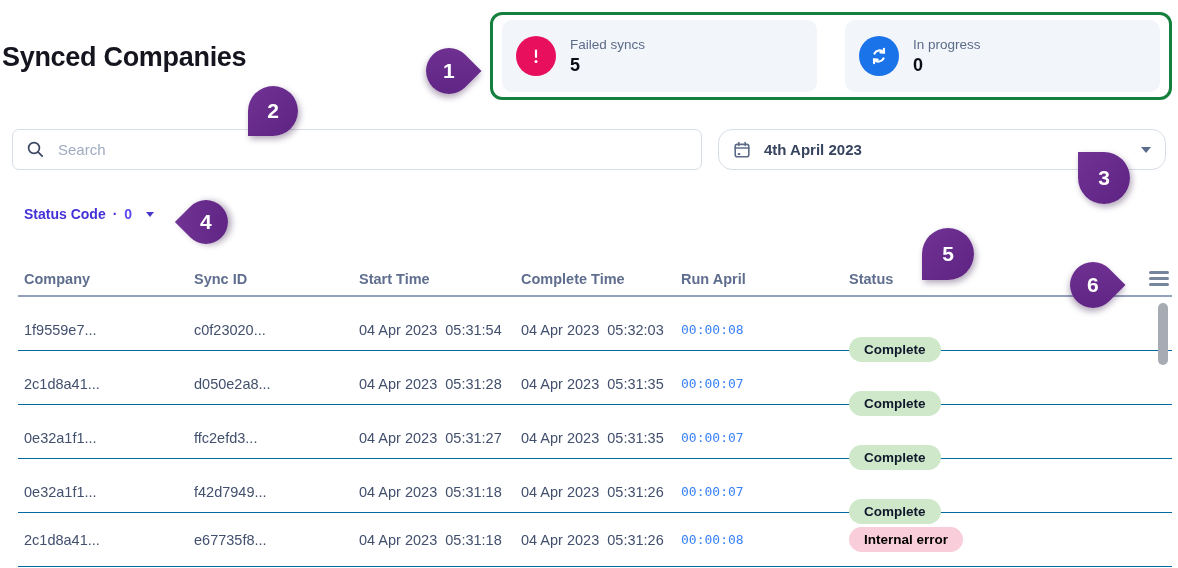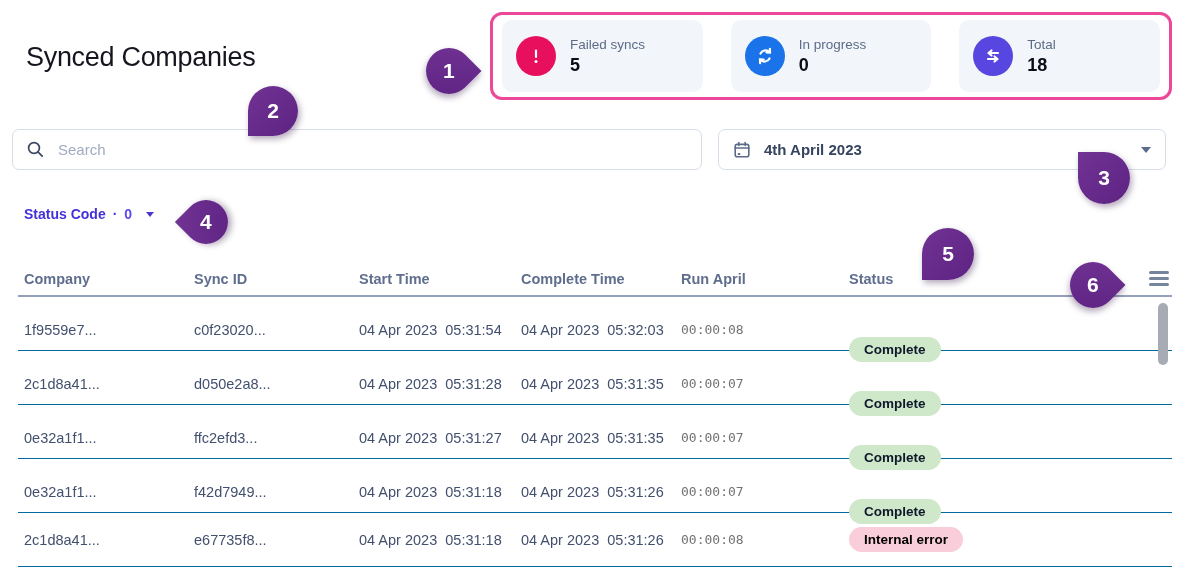--- a/index.html
+++ b/index.html
@@ -3,27 +3,27 @@
 <meta charset="utf-8">
 <style>
   html,body{margin:0;padding:0;}
   body{
     width:1178px;height:568px;position:relative;overflow:hidden;
     background:#ffffff;font-family:"Liberation Sans",sans-serif;
     -webkit-font-smoothing:antialiased;
   }
   
   .page-title{
-    position:absolute;left:26px;top:42px;
-    font-size:27px;font-weight:normal;color:#15151f;letter-spacing:-.3px;
+    position:absolute;left:2px;top:42px;
+    font-size:27px;font-weight:bold;color:#15151f;letter-spacing:-.3px;
   }
   
   .stats-box{
     position:absolute;left:490px;top:12px;width:682px;height:88px;
-    box-sizing:border-box;border:3px solid #ec4899;border-radius:12px;
+    box-sizing:border-box;border:3px solid #15803d;border-radius:12px;
     display:flex;align-items:center;gap:28px;padding:0 9px;background:#fff;
   }
   .stat-card{
     flex:1;height:72px;background:#f2f5fa;border-radius:10px;
     display:flex;align-items:center;gap:14px;padding:0 14px;box-sizing:border-box;
   }
   .stat-icon{
     width:40px;height:40px;border-radius:50%;flex:none;
     display:flex;align-items:center;justify-content:center;
   }
@@ -39,21 +39,21 @@
     gap:11px;padding:0 13px;background:#fff;
   }
   .search-box input{
     border:none;outline:none;flex:1;font-size:15px;color:#2e3a54;
     font-family:"Liberation Sans",sans-serif;background:transparent;
   }
   .search-box input::placeholder{color:#9fabc0;}
   
   .date-picker{
     position:absolute;left:718px;top:129px;width:448px;height:41px;box-sizing:border-box;
-    border:1px solid #d7dde8;border-radius:7px;display:flex;align-items:center;
+    border:1px solid #d7dde8;border-radius:14px;display:flex;align-items:center;
     gap:13px;padding:0 14px;background:#fff;cursor:pointer;
   }
   .date-text{font-size:15px;font-weight:bold;color:#37445f;}
   .caret-down{
     width:0;height:0;border-left:5px solid transparent;border-right:5px solid transparent;
     border-top:6px solid #5a6b8c;margin-left:auto;
   }
   
   .status-filter{
     position:absolute;left:24px;top:206px;display:flex;align-items:center;gap:7px;
@@ -68,21 +68,21 @@
   .table{position:absolute;left:18px;top:262px;width:1154px;}
   .t-grid{
     display:grid;grid-template-columns:170px 165px 162px 160px 168px 300px 1fr;
     align-items:center;padding-left:6px;box-sizing:border-box;
   }
   .t-head{height:35px;border-bottom:2px solid #93a2ba;
     color:#5f6e8e;font-weight:bold;font-size:14.5px;}
   .t-row{height:54px;border-bottom:1px solid #0369a1;
     color:#42506e;font-size:14.5px;}
   .t-cell{white-space:pre;overflow:hidden;}
-  .cell-mono{font-family:"DejaVu Sans Mono",monospace;font-size:13px;color:#737373;}
+  .cell-mono{font-family:"DejaVu Sans Mono",monospace;font-size:13px;color:#3b82f6;}
   .pill{display:inline-block;padding:5px 15px;border-radius:15px;
     font-size:13.5px;font-weight:bold;}
   .pill.success{background:#cfe8ca;color:#0f172a;margin-top:40px;}
   .pill.error{background:#f9cdd9;color:#000000;}
   .menu-icon{justify-self:end;width:20px;cursor:pointer;padding-right:4px;}
   .menu-icon span{display:block;height:2.5px;background:#76849c;border-radius:2px;margin:3.5px 0;}
   
   .scroll-thumb{
     position:absolute;left:1158px;top:303px;width:10px;height:62px;
     background:#a7acb4;border-radius:5px;
@@ -127,34 +127,20 @@
       <svg width="24" height="24" viewBox="0 0 24 24" fill="none" stroke="#fff" stroke-width="2.2" stroke-linecap="round">
         <path d="M7.5 9.5 A5.6 5.6 0 0 1 16.6 8.3"></path>
         <path d="M16.5 14.5 A5.6 5.6 0 0 1 7.4 15.7"></path>
         <path d="M16.9 4.9 L17 8.6 L13.4 8.4" fill="none"></path>
         <path d="M7.1 19.1 L7 15.4 L10.6 15.6" fill="none"></path>
       </svg>
     </div>
     <div>
       <div class="stat-label">In progress</div>
       <div class="stat-value">0</div>
-    </div>
-  </div>
-  <div class="stat-card">
-    <div class="stat-icon total">
-      <svg width="24" height="24" viewBox="0 0 24 24" fill="none" stroke="#fff" stroke-width="2.2" stroke-linecap="round" stroke-linejoin="round">
-        <path d="M17 9 H8"></path>
-          <path d="M10.5 6.5 L7.5 9 L10.5 11.5"></path>
-        <path d="M7 15 H16"></path>
-          <path d="M13.5 12.5 L16.5 15 L13.5 17.5"></path>
-      </svg>
-    </div>
-    <div>
-      <div class="stat-label">Total</div>
-      <div class="stat-value">18</div>
     </div>
   </div>
 </div>
 
 <div class="search-box">
   <span style="display:flex;">
     <svg width="19" height="19" viewBox="0 0 19 19" fill="none" stroke="#3a4763" stroke-width="1.7" stroke-linecap="round">
       <circle cx="8" cy="8" r="5.4"></circle>
         <path d="M12.2 12.2 L16.2 16.2"></path>
     </svg>

